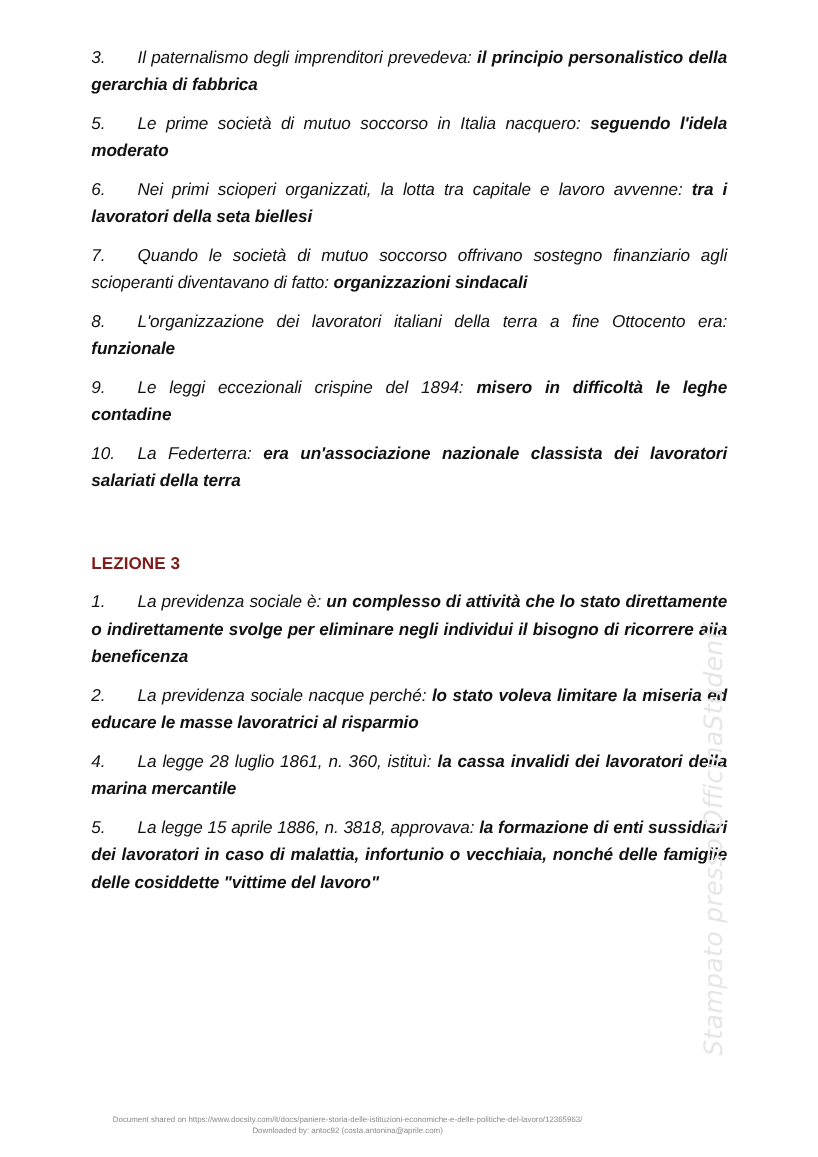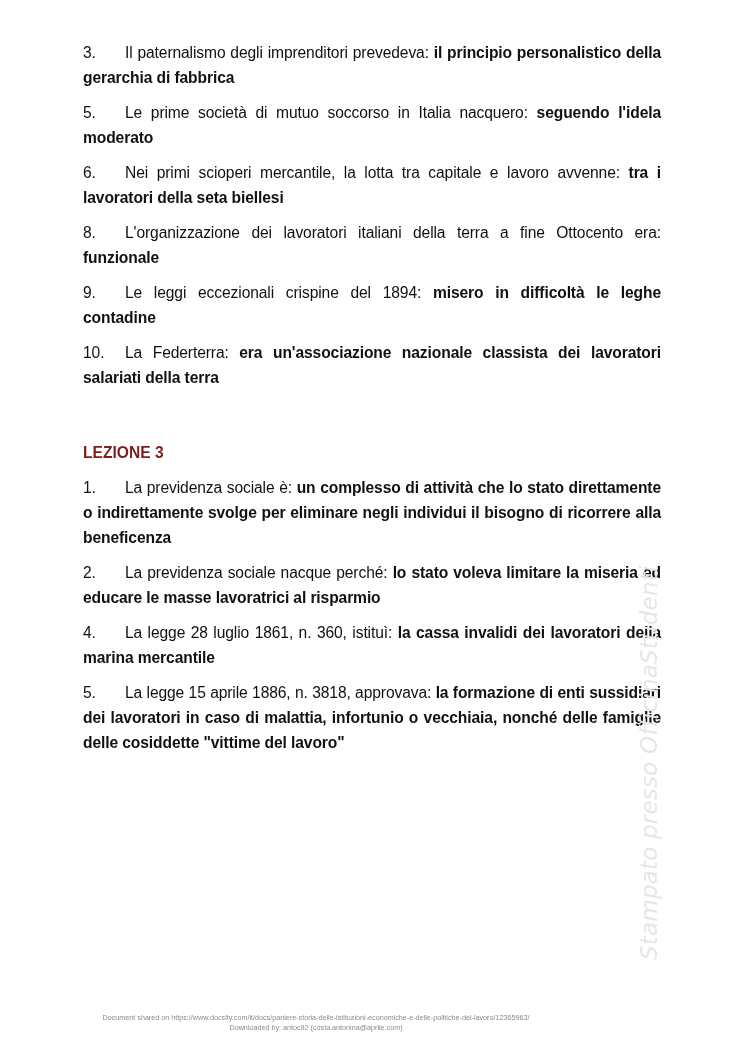--- a/index.html
+++ b/index.html
@@ -20,20 +20,21 @@
       left: 83px;
       top: 40px;
       width: 578px;
     }
     .qa {
       font-size: 15.6px;
       line-height: 25px;
       text-align: justify;
       margin: 0 0 10px 0;
       letter-spacing: -0.1px;
+      font-style: italic;
     }
     .qa .num {
       display: inline-block;
       width: 42px;
     }
     .qa .answer {
       font-weight: bold;
     }
     .spacer {
       height: 40px;
@@ -71,21 +72,22 @@
     }
   </style>
 </head>
 <body>
 
 <div class="page">
 
   <div class="qa-list">
     <p class="qa"><span class="num">3.</span><span class="question">Il paternalismo degli imprenditori prevedeva: </span><span class="answer">il principio personalistico della gerarchia di fabbrica</span></p>
     <p class="qa"><span class="num">5.</span><span class="question">Le prime società di mutuo soccorso in Italia nacquero: </span><span class="answer">seguendo l'idela moderato</span></p>
-    <p class="qa"><span class="num">6.</span><span class="question">Nei primi scioperi mercantile, la lotta tra capitale e lavoro avvenne: </span><span class="answer">tra i lavoratori della seta biellesi</span></p>
+    <p class="qa"><span class="num">6.</span><span class="question">Nei primi scioperi organizzati, la lotta tra capitale e lavoro avvenne: </span><span class="answer">tra i lavoratori della seta biellesi</span></p>
+    <p class="qa"><span class="num">7.</span><span class="question">Quando le società di mutuo soccorso offrivano sostegno finanziario agli scioperanti diventavano di fatto: </span><span class="answer">organizzazioni sindacali</span></p>
     <p class="qa"><span class="num">8.</span><span class="question">L'organizzazione dei lavoratori italiani della terra a fine Ottocento era: </span><span class="answer">funzionale</span></p>
     <p class="qa"><span class="num">9.</span><span class="question">Le leggi eccezionali crispine del 1894: </span><span class="answer">misero in difficoltà le leghe contadine</span></p>
     <p class="qa"><span class="num">10.</span><span class="question">La Federterra: </span><span class="answer">era un'associazione nazionale classista dei lavoratori salariati della terra</span></p>
   </div>
 
   <div class="spacer"></div>
 
   <h2 class="section-title">LEZIONE 3</h2>
 
   <div class="qa-list">

